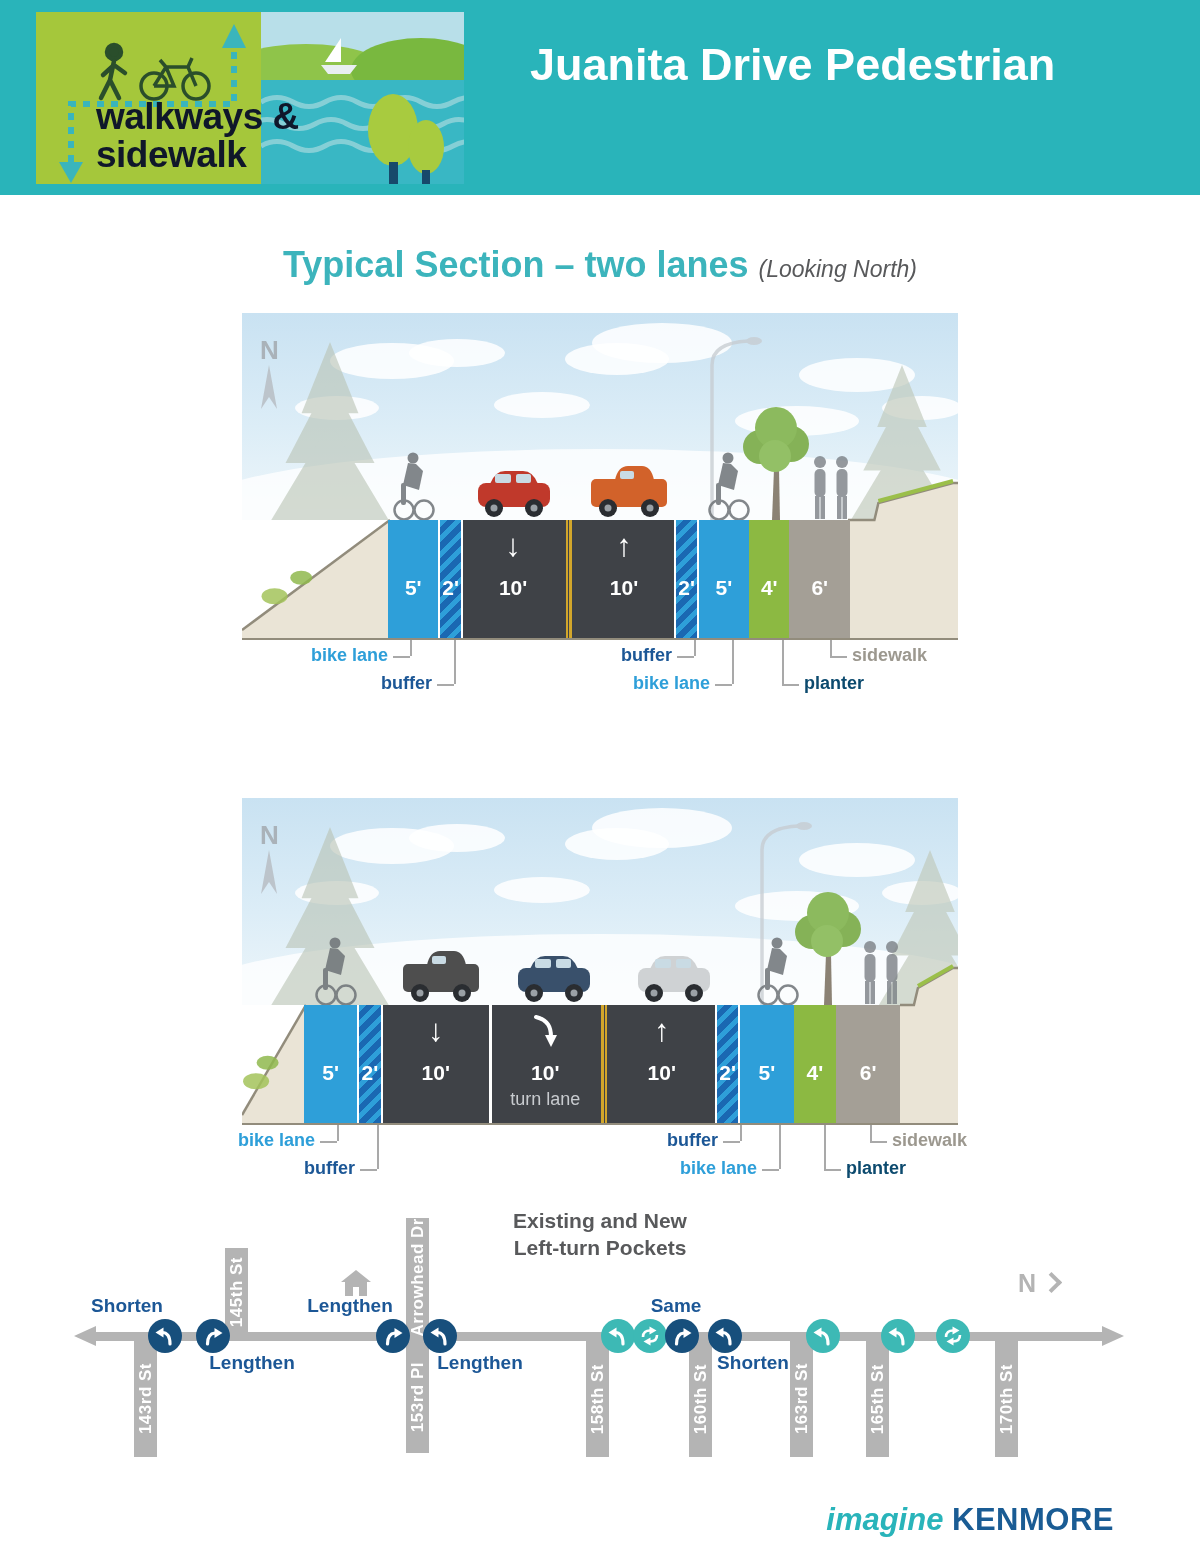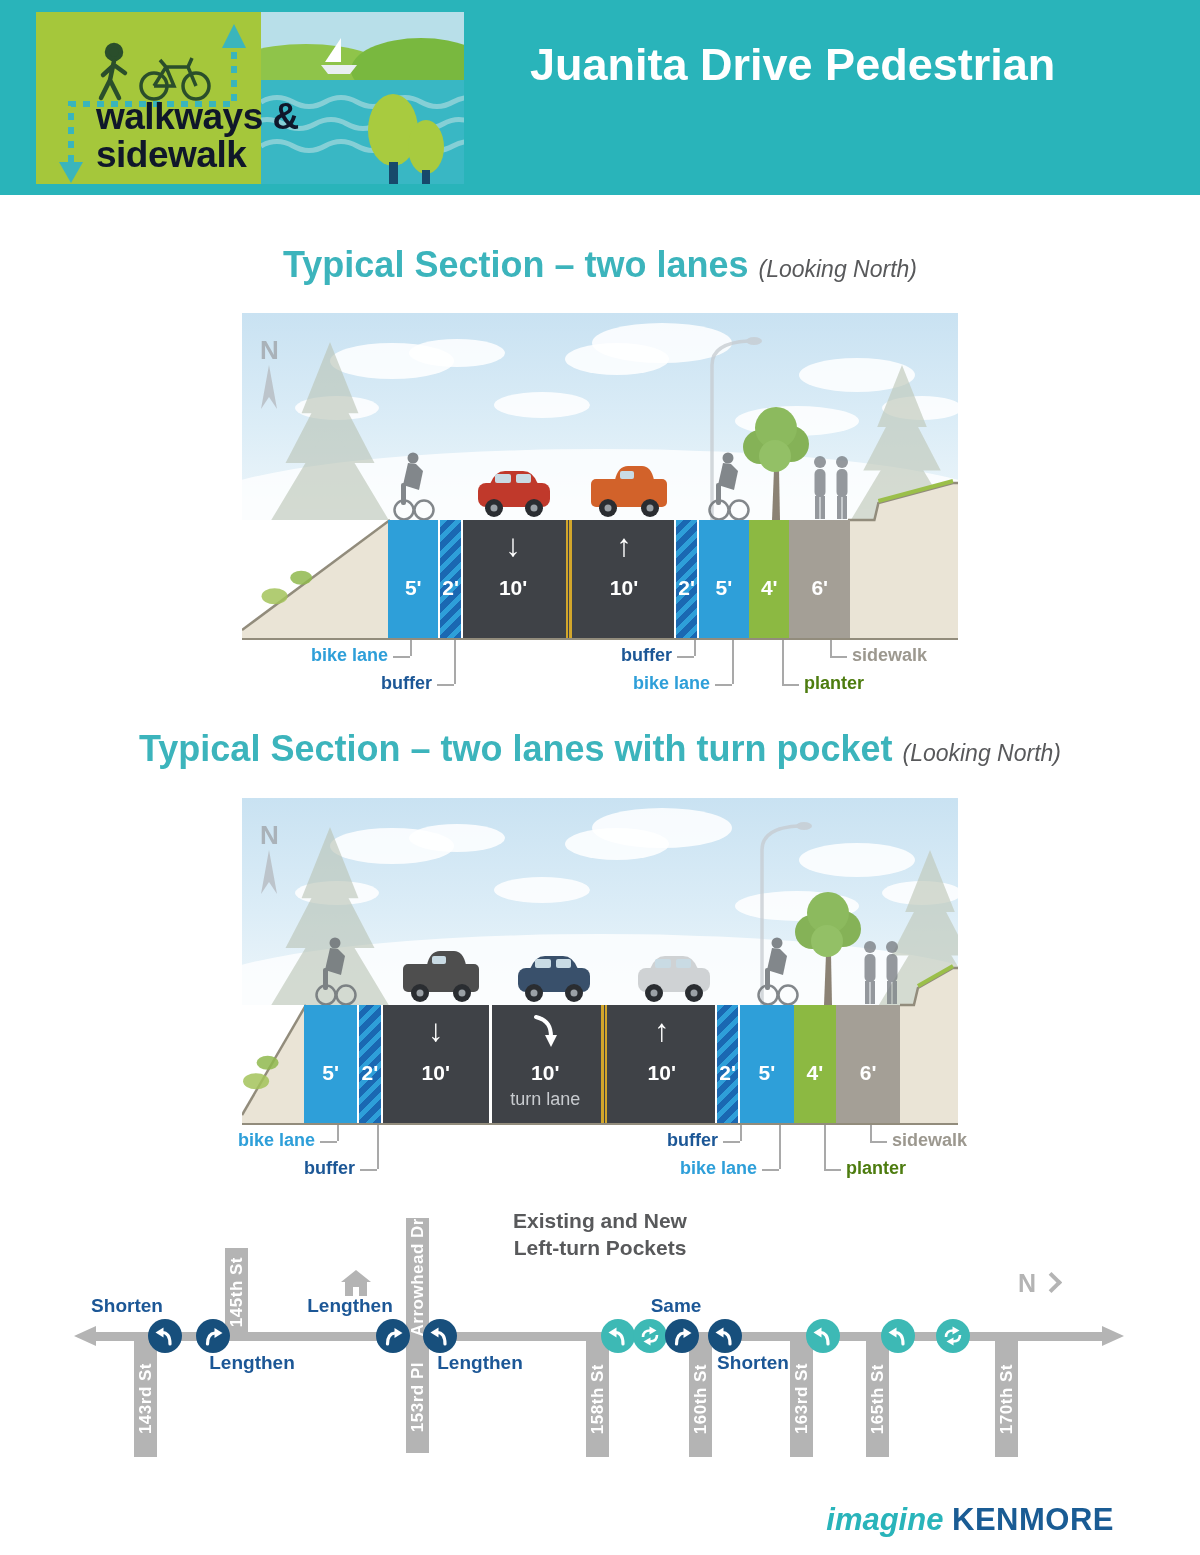--- a/index.html
+++ b/index.html
@@ -36,21 +36,21 @@
   .band-lane{background:#3f4247;}
   .band-planter{background:#8cb942;}
   .band-sidewalk{background:#a49f96;}
   .band-centerline{flex:0 0 10px;background:
      linear-gradient(90deg,#3f4247 0 2px,#d2a62b 2px 4.5px,#3f4247 4.5px 5.5px,#d2a62b 5.5px 8px,#3f4247 8px);}
   .band-sep{flex:0 0 3px;background:#fff;}
   .groundline{position:absolute;left:0;top:325px;width:716px;border-top:2.5px solid #928c7c;}
   .callouts{position:absolute;left:0;top:327px;width:716px;height:70px;}
   .callout-label{position:absolute;font-weight:bold;font-size:18px;white-space:nowrap;}
   .vline,.hline{position:absolute;background:#a9a9a9;}
-  .c-bike{color:#2e9fd9}.c-buffer{color:#1c5796}.c-planter{color:#4d7c0f}.c-sidewalk{color:#9c988f}
+  .c-bike{color:#2e9fd9}.c-buffer{color:#1c5796}.c-planter{color:#0c4a6e}.c-sidewalk{color:#9c988f}
   
   .pockets{position:absolute;left:0;top:1195px;width:1200px;height:268px;}
   .pk-title{position:absolute;left:400px;top:12px;width:400px;text-align:center;color:#58595b;
             font-weight:bold;font-size:21px;line-height:1.3;}
   .pk-road{position:absolute;left:95px;top:137px;width:1008px;height:9px;background:#b4b4b4;}
   .pk-arrow-l{position:absolute;left:74px;top:131px;width:0;height:0;
       border-top:10px solid transparent;border-bottom:10px solid transparent;border-right:22px solid #b4b4b4;}
   .pk-arrow-r{position:absolute;left:1102px;top:131px;width:0;height:0;
       border-top:10px solid transparent;border-bottom:10px solid transparent;border-left:22px solid #b4b4b4;}
   .street{position:absolute;width:23px;background:#b4b4b4;display:flex;align-items:center;justify-content:center;}
@@ -269,23 +269,20 @@
         <div class="callout-label c-bike" style="top: 33px; right: 248px;">bike lane</div>
         <div class="vline" style="left: 540px; top: 0px; width: 1.5px; height: 44px;"></div>
         <div class="hline" style="top: 44px; height: 1.5px; width: 17px; left: 540px;"></div>
         <div class="callout-label c-planter" style="top: 33px; left: 562px;">planter</div>
         <div class="vline" style="left: 588px; top: 0px; width: 1.5px; height: 16px;"></div>
         <div class="hline" style="top: 16px; height: 1.5px; width: 17px; left: 588px;"></div>
         <div class="callout-label c-sidewalk" style="top: 5px; left: 610px;">sidewalk</div>
       </div>
     </div>
 
-  <div class="sec-head" style="top:728px">
-    <span>Typical Section – two lanes with turn pocket</span><span class="looking">(Looking North)</span>
-  </div>
   <div class="illus" id="illus1" style="top:798px">
       <div class="scene"><svg width="716" height="207" viewBox="0 0 716 207">
     <ellipse cx="150" cy="48" rx="62" ry="18" fill="#fff" opacity="0.85"></ellipse>
           <ellipse cx="215" cy="40" rx="48" ry="14" fill="#fff" opacity="0.85"></ellipse>
           <ellipse cx="420" cy="30" rx="70" ry="20" fill="#fff" opacity="0.85"></ellipse>
           <ellipse cx="375" cy="46" rx="52" ry="16" fill="#fff" opacity="0.85"></ellipse>
           <ellipse cx="615" cy="62" rx="58" ry="17" fill="#fff" opacity="0.85"></ellipse>
           <ellipse cx="95" cy="95" rx="42" ry="12" fill="#fff" opacity="0.85"></ellipse>
           <ellipse cx="300" cy="92" rx="48" ry="13" fill="#fff" opacity="0.85"></ellipse>
           <ellipse cx="555" cy="108" rx="62" ry="15" fill="#fff" opacity="0.85"></ellipse>

